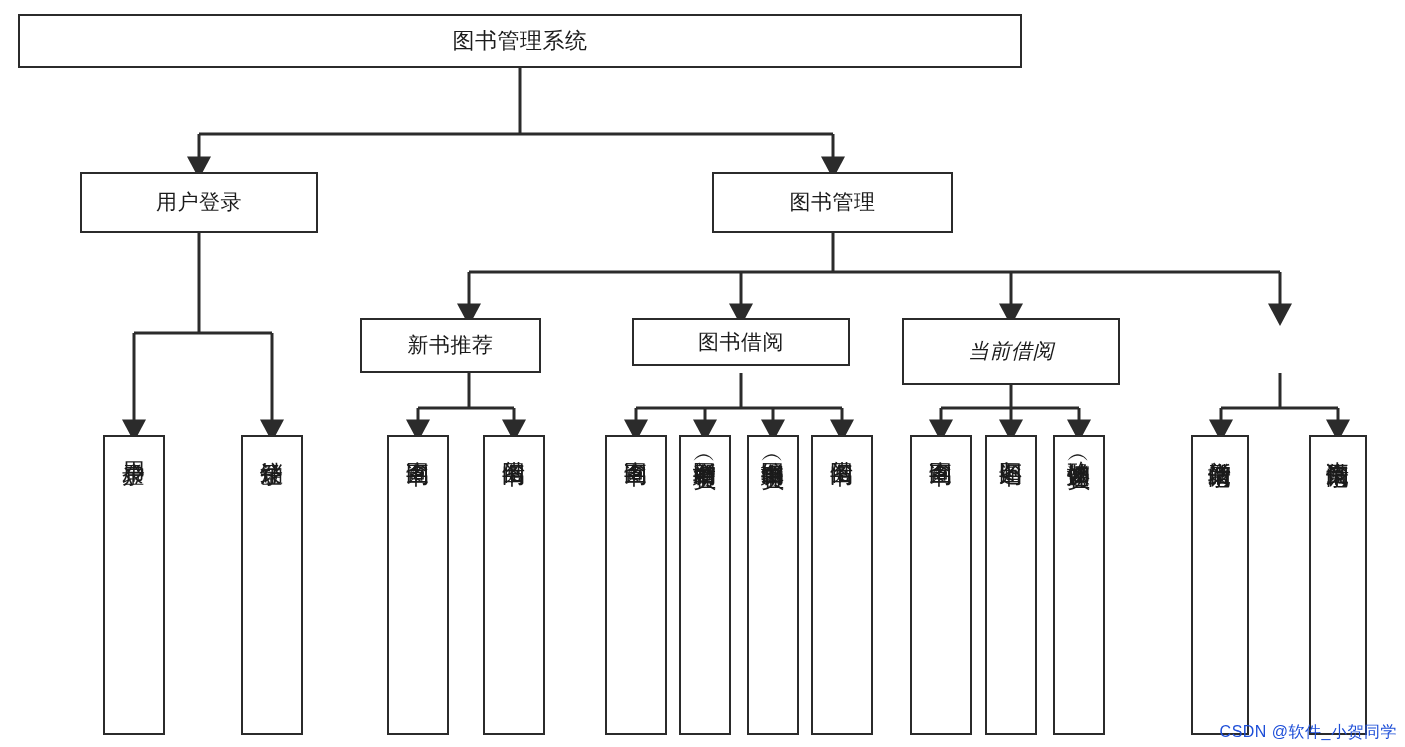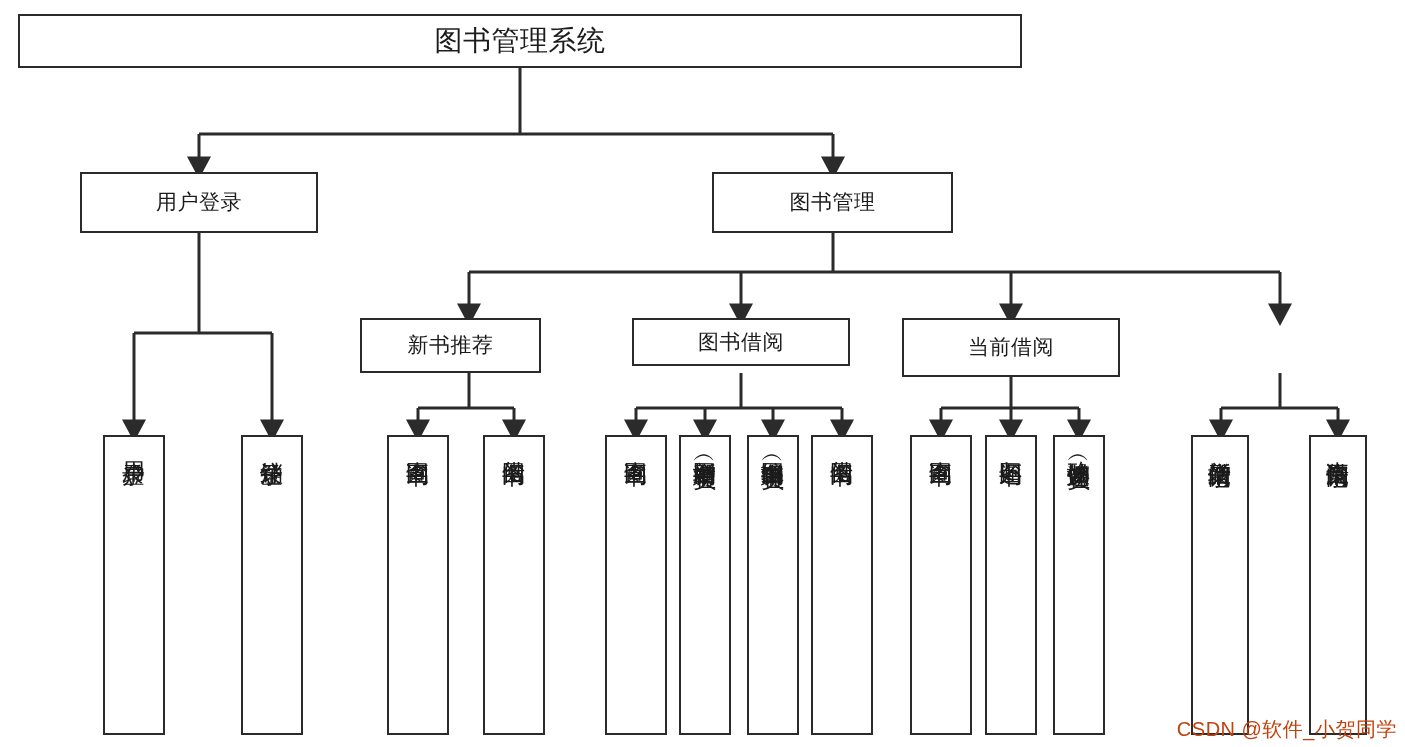--- a/index.html
+++ b/index.html
@@ -50,27 +50,27 @@
     justify-content: center;
     padding-top: 6px;
   }
   .node.vert .lbl {
     writing-mode: vertical-rl;
     text-orientation: upright;
     font-size: 23px;
     line-height: 1.05;
     letter-spacing: 1px;
   }
-  .node.root .lbl { font-size: 28px; }
+  .node.root .lbl { font-size: 22px; }
   #watermark {
     position: absolute;
     right: 8px;
     bottom: 4px;
-    font-size: 20px;
-    color: #c2410c;
+    font-size: 16px;
+    color: #1d4ed8;
     letter-spacing: 0.5px;
     white-space: nowrap;
   }
 </style>
 </head>
 <body>
 
 <div id="canvas">
 
   <svg class="edges" viewBox="0 0 1405 747">
@@ -136,21 +136,21 @@
   </div>
 
   <div class="node horiz" style="left:360px; top:318px; width:181px; height:55px;">
     <span class="lbl">新书推荐</span>
   </div>
 
   <div class="node horiz" style="left:632px; top:318px; width:218px; height:48px;">
     <span class="lbl">图书借阅</span>
   </div>
 
-  <div class="node horiz" style="left:902px; top:318px; width:218px; height:59px;">
+  <div class="node horiz" style="left:902px; top:318px; width:218px; height:67px;font-style:italic;">
     <span class="lbl">当前借阅</span>
   </div>
 
 
   <div class="node vert" style="left:103px; top:435px; width:62px; height:300px;">
     <span class="lbl">用户登录</span>
   </div>
 
   <div class="node vert" style="left:241px; top:435px; width:62px; height:300px;">
     <span class="lbl">注销登录</span>

